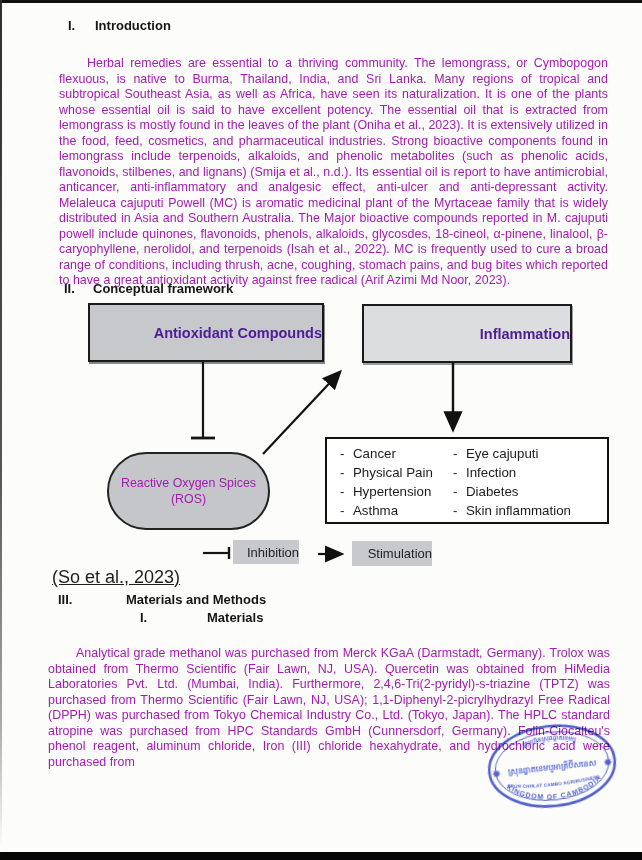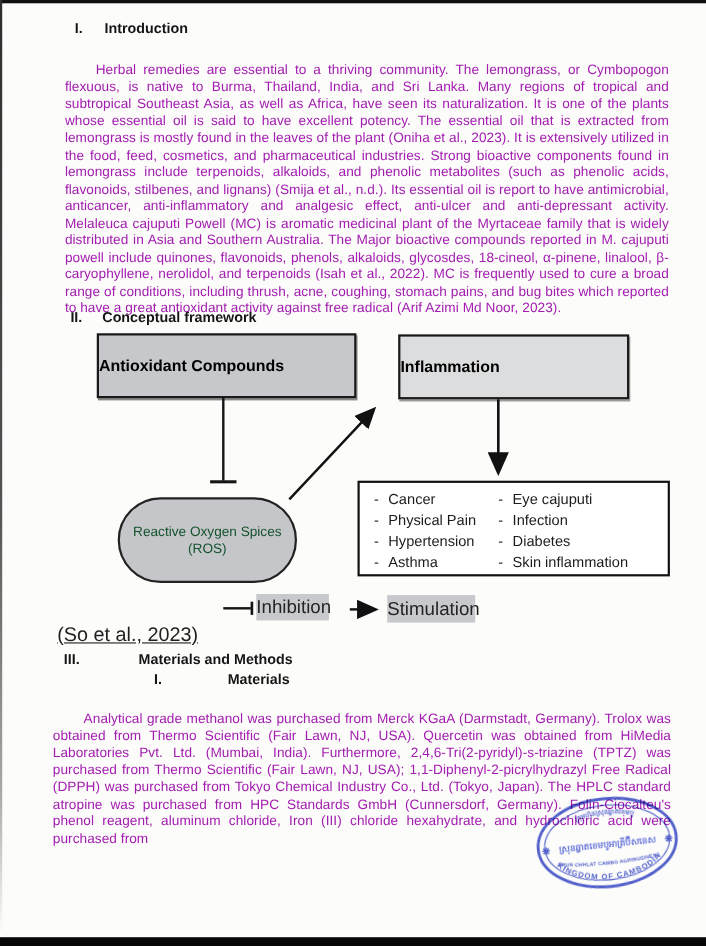--- a/index.html
+++ b/index.html
@@ -31,49 +31,49 @@
   .para {
     font-size:12.4px; line-height:15.5px; text-align:justify;
     text-indent:28px; color:#a21caf; letter-spacing:0.05px;
   }
   #intro-para     { left:59px; top:44px;  width:549px; }
   #materials-para { left:48px; top:634px; width:562px; }
   #citation       { left:52px; top:567px; font-size:18px;text-decoration:underline; }
 
   
   .dbox {
-    border:2px solid #1a1a1a; display:flex; align-items:center; justify-content:flex-start;
-    font-size:14.5px; font-weight:600; color:#000000;
+    border:2px solid #1a1a1a; display:flex; align-items:center; justify-content:flex-end;
+    font-size:14.5px; font-weight:600; color:#4c1d95;
   }
   #box-antioxidant { left:88px;  top:303px; width:232px; height:55px; background:#c7c8cb;
                      box-shadow:1px 2px 0 rgba(40,40,40,.55); }
   #box-inflammation{ left:362px; top:304px; width:206px; height:55px; background:#dcddde;
                      box-shadow:1px 2px 0 rgba(40,40,40,.45); }
 
   #ros-pill {
     left:107px; top:452px; width:159px; height:74px; background:#c5c6c9;
     border:2px solid #222; border-radius:40px;
     display:flex; flex-direction:column; align-items:center; justify-content:center;
-    font-size:12.4px; font-weight:500; line-height:16px; color:#14532d; text-align:center;
+    font-size:12.4px; font-weight:500; line-height:16px; color:#a21caf; text-align:center;
   }
 
   #disease-box {
     left:325px; top:437px; width:267px; height:78px; background:#fff;
     border:2px solid #111; padding:5px 0 0 13px; display:flex;
   }
   .dcol { display:flex; flex-direction:column; }
   .dcol1 { width:113px; }
   .dcol2 { flex:1; }
   .d-row { display:flex; font-size:13.3px; font-weight:500; line-height:19px; color:#1c1c1c; }
   .d-row .dash { width:13px; text-align:left; }
 
   
   .legend-box {
-    background:#c8c9cc; display:flex; align-items:center; justify-content:flex-start;
-    font-size:17px; color:#242424; font-weight:500;
+    background:#c8c9cc; display:flex; align-items:center; justify-content:flex-end;
+    font-size:13px; color:#242424; font-weight:500;
   }
   #legend-inhibition-box  { left:233px; top:540px; width:66px; height:24px; }
   #legend-stimulation-box { left:352px; top:541px; width:80px; height:25px; }
 
   #connectors { left:0; top:0; width:642px; height:860px; pointer-events:none; }
 
   
   #stamp { left:486px; top:724px; width:132px; height:84px;
            transform:rotate(-6deg); opacity:0.88; mix-blend-mode:multiply;
            filter:blur(0.3px); }

